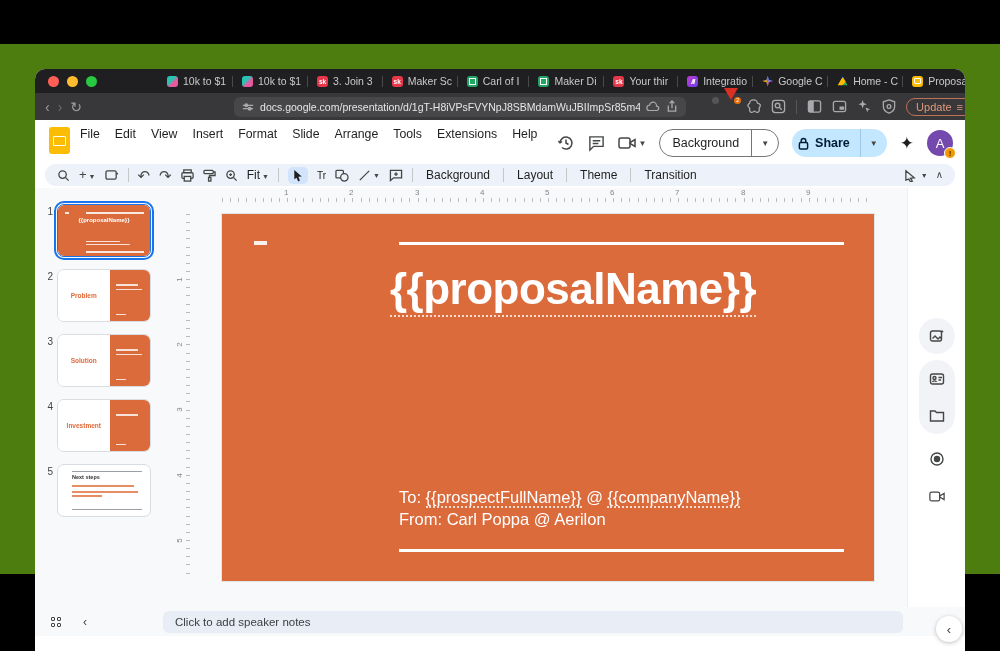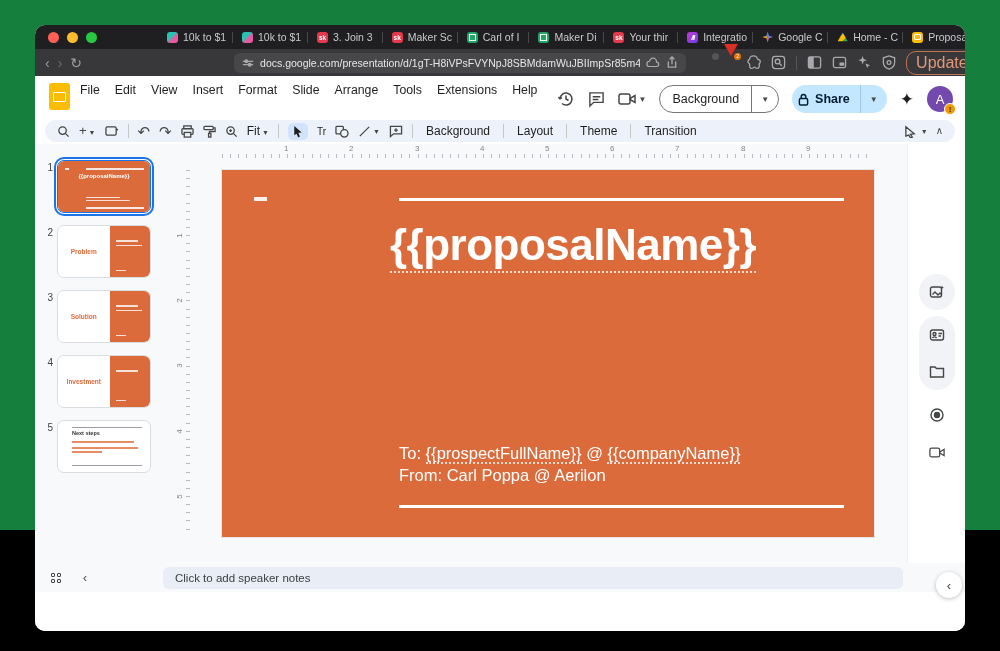--- a/index.html
+++ b/index.html
@@ -1,18 +1,18 @@
 <!DOCTYPE html>
 <html><head>
 <meta charset="utf-8">
 <style>
   * { margin:0; padding:0; box-sizing:border-box; }
   html,body { width:1000px; height:651px; }
   body { background:#000; font-family:"Liberation Sans", sans-serif; overflow:hidden; }
-  .screen { position:relative; width:1000px; height:530px; background:#15803d; }
+  .screen { position:relative; width:1000px; height:530px; background:#4d7c0f;margin-top:44px; }
   .window { position:absolute; left:35px; top:25px; width:930px; height:606px;
             border-radius:10px; overflow:hidden; background:#fff; display:flex; flex-direction:column; }
 
   
   .tabbar { height:24px; background:#1F1F21; display:flex; align-items:center; flex:0 0 auto; }
   .traffic { display:flex; gap:8px; padding:0 14px 0 13px; }
   .light { width:11px; height:11px; border-radius:50%; }
   .light.red{background:#FF5F57;} .light.yellow{background:#FEBC2E;} .light.green{background:#28C840;}
   .tabs { display:flex; align-items:center; height:100%; flex:1; margin-left:48px; overflow:hidden; }
   .tab { display:flex; align-items:center; gap:5px; height:20px; padding:0 8px; border-radius:6px;
@@ -45,21 +45,21 @@
   .badge { position:absolute; right:-3px; top:-3px; width:7px; height:7px; border-radius:50%; font-size:5px;
            color:#fff; display:flex; align-items:center; justify-content:center; }
   .shield-shape { width:12px; height:14px; background:linear-gradient(180deg,#F05A28,#C73B3B);
                   clip-path:polygon(0 0,100% 0,100% 62%,50% 100%,0 62%); }
   .tri-shape { width:0; height:0; border-left:7px solid transparent; border-right:7px solid transparent;
                border-top:12px solid #D93025; }
   .rightcluster { display:flex; align-items:center; gap:10px; margin-left:auto; }
   .gicon { stroke:#A9A9AD; fill:none; stroke-width:1.4; }
   .vdiv { width:1px; height:14px; background:#55555A; }
   .update-btn { display:flex; align-items:center; gap:5px; border:1.5px solid #BE7258; color:#E09878;
-                border-radius:10px; font-size:16px; padding:2px 9px; }
+                border-radius:10px; font-size:11px; padding:2px 9px; }
 
   
   .appheader { height:42px; background:#fff; display:flex; flex:0 0 auto; padding:4px 12px 0 12px; }
   .slides-logo { width:21px; height:27px; background:#FBBC04; border-radius:3px; margin:3px 10px 0 2px;
                  display:flex; align-items:center; justify-content:center; flex:0 0 auto; }
   .slides-logo::after { content:""; width:11px; height:8px; border:1.8px solid #fff; border-radius:1px; }
   .title-block { display:flex; flex-direction:column; }
   .title-row { display:flex; align-items:center; gap:9px; height:20px; }
   .doc-title { font-size:14.5px; color:#1f1f1f; }
   .mini-ic { color:#5f6368; font-size:12px; }

